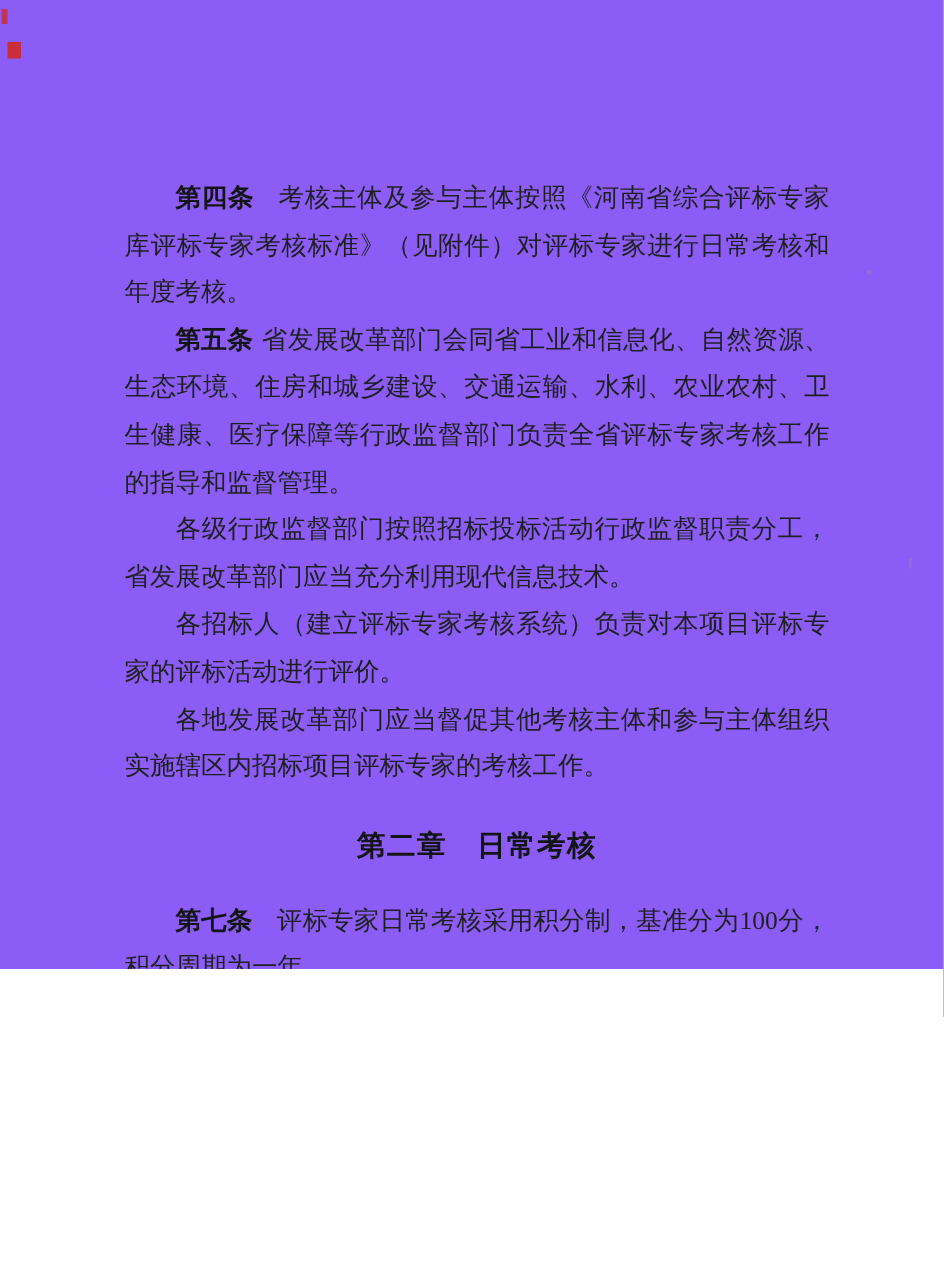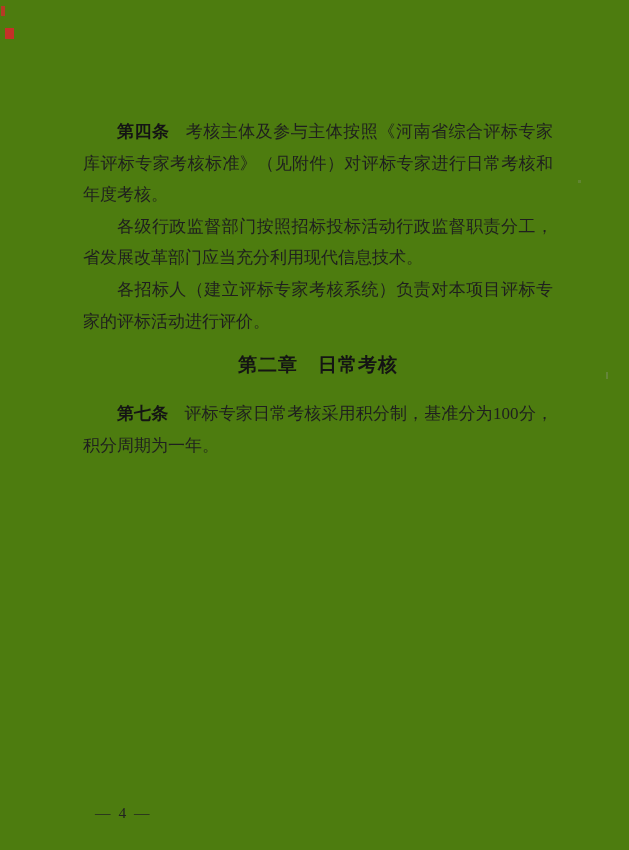--- a/index.html
+++ b/index.html
@@ -3,22 +3,22 @@
 <meta charset="utf-8">
 <style>
   html, body { margin: 0; padding: 0; }
   body {
     width: 629px; height: 850px;
     background: #ffffff;
     font-family: "Liberation Serif", "DejaVu Serif", serif;
   }
   .page {
     position: relative;
-    width: 629px; height: 850px;
-    background: #4d7c0f;
+    width: 629px; height: 646px;
+    background: #8b5cf6;
     overflow: hidden;
   }
   
   .content {
     position: absolute;
     left: 83px; top: 116px; width: 470px;
     font-size: 17px;
     line-height: 31.6px;
     color: #1f1f1f;
     text-align: justify;
@@ -32,21 +32,21 @@
     text-indent: 2em;
   }
   .para-label {
     font-weight: 700;
     color: #141414;
     font-family: "Liberation Sans", "DejaVu Sans", sans-serif;
   }
   .para-label:not(:empty) { margin-right: 0.95em; }
   .para-label.tight:not(:empty) { margin-right: 0.35em; }
   .chapter-heading {
-    margin: 13px 0 18px 0;
+    margin: 23px 0 18px 0;
     text-align: center;
     text-indent: 0;
     font-weight: 700;
     font-family: "Liberation Sans", "DejaVu Sans", sans-serif;
     font-size: 19px;
     line-height: 30px;
     color: #141414;
     letter-spacing: 1px;
   }
   .page-number {
@@ -74,26 +74,28 @@
   <div class="red-mark red-mark-1"></div>
   <div class="red-mark red-mark-2"></div>
   <div class="speck speck-1"></div>
   <div class="speck speck-2"></div>
   <div class="speck speck-3"></div>
 
   <main class="content">
 
     <p class="para"><span class="para-label">第四条</span><span>考核主体及参与主体按照《河南省综合评标专家库评标专家考核标准》（见附件）对评标专家进行日常考核和年度考核。</span></p>
 
+    <p class="para"><span class="para-label tight">第五条</span><span>省发展改革部门会同省工业和信息化、自然资源、生态环境、住房和城乡建设、交通运输、水利、农业农村、卫生健康、医疗保障等行政监督部门负责全省评标专家考核工作的指导和监督管理。</span></p>
 
     <p class="para"><span class="para-label"></span><span>各级行政监督部门按照招标投标活动行政监督职责分工，省发展改革部门应当充分利用现代信息技术。</span></p>
 
 
     <p class="para"><span class="para-label"></span><span>各招标人（建立评标专家考核系统）负责对本项目评标专家的评标活动进行评价。</span></p>
 
+    <p class="para"><span class="para-label"></span><span>各地发展改革部门应当督促其他考核主体和参与主体组织实施辖区内招标项目评标专家的考核工作。</span></p>
 
 
     <h2 class="chapter-heading">第二章　日常考核</h2>
 
     <p class="para"><span class="para-label">第七条</span><span>评标专家日常考核采用积分制，基准分为 100 分，积分周期为一年。</span></p>
 
   </main>
 
   <div class="page-number">— 4 —</div>
 

